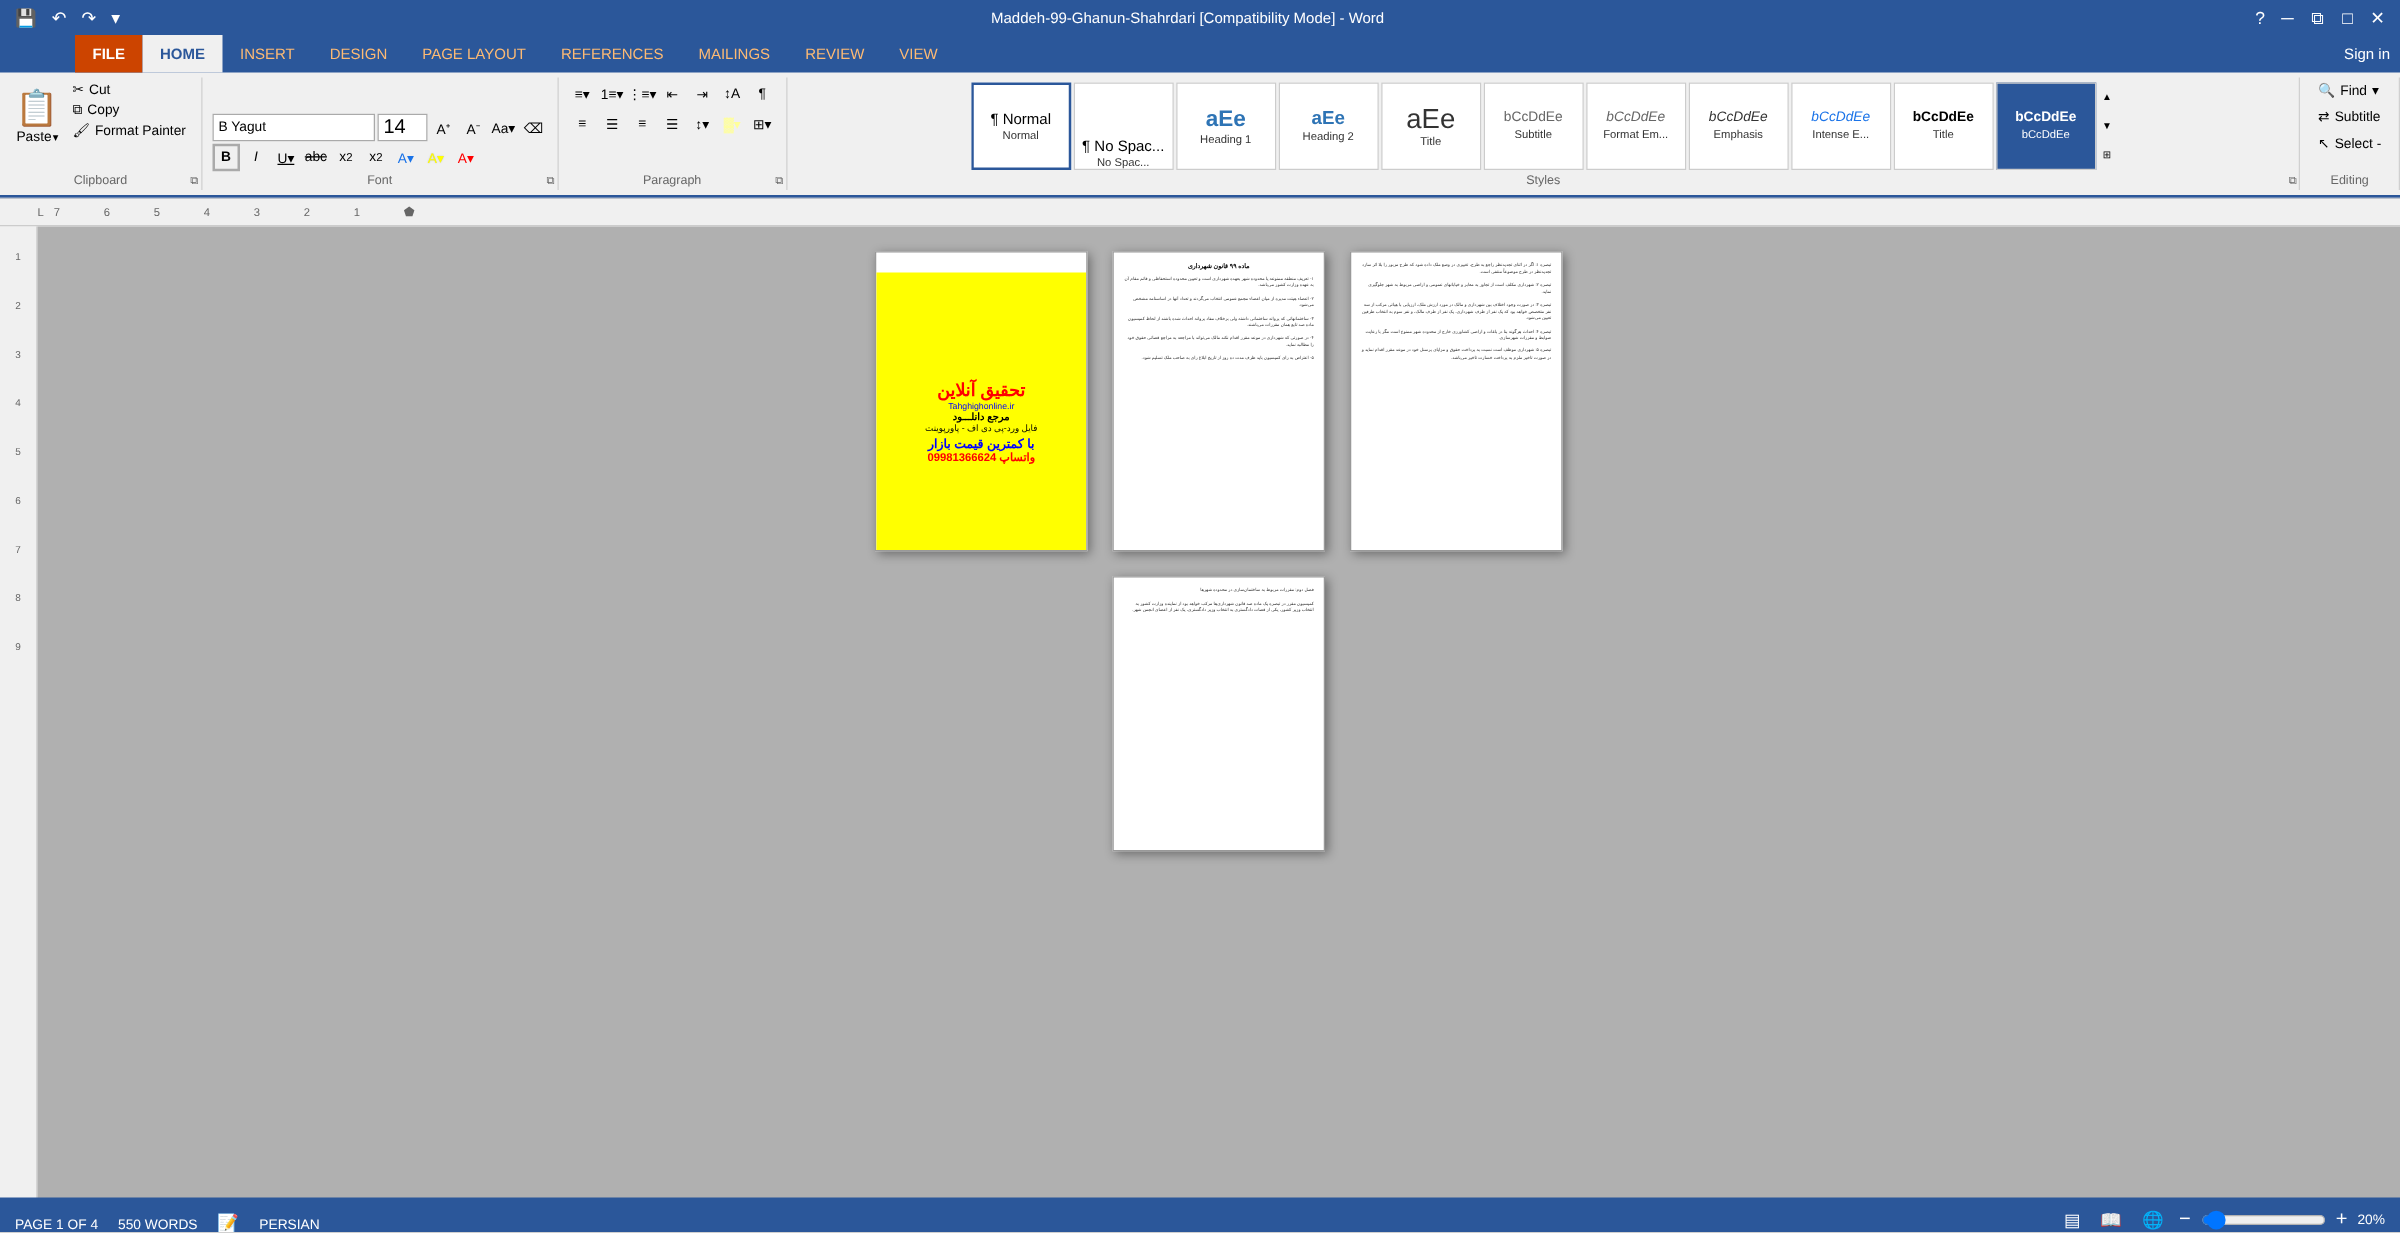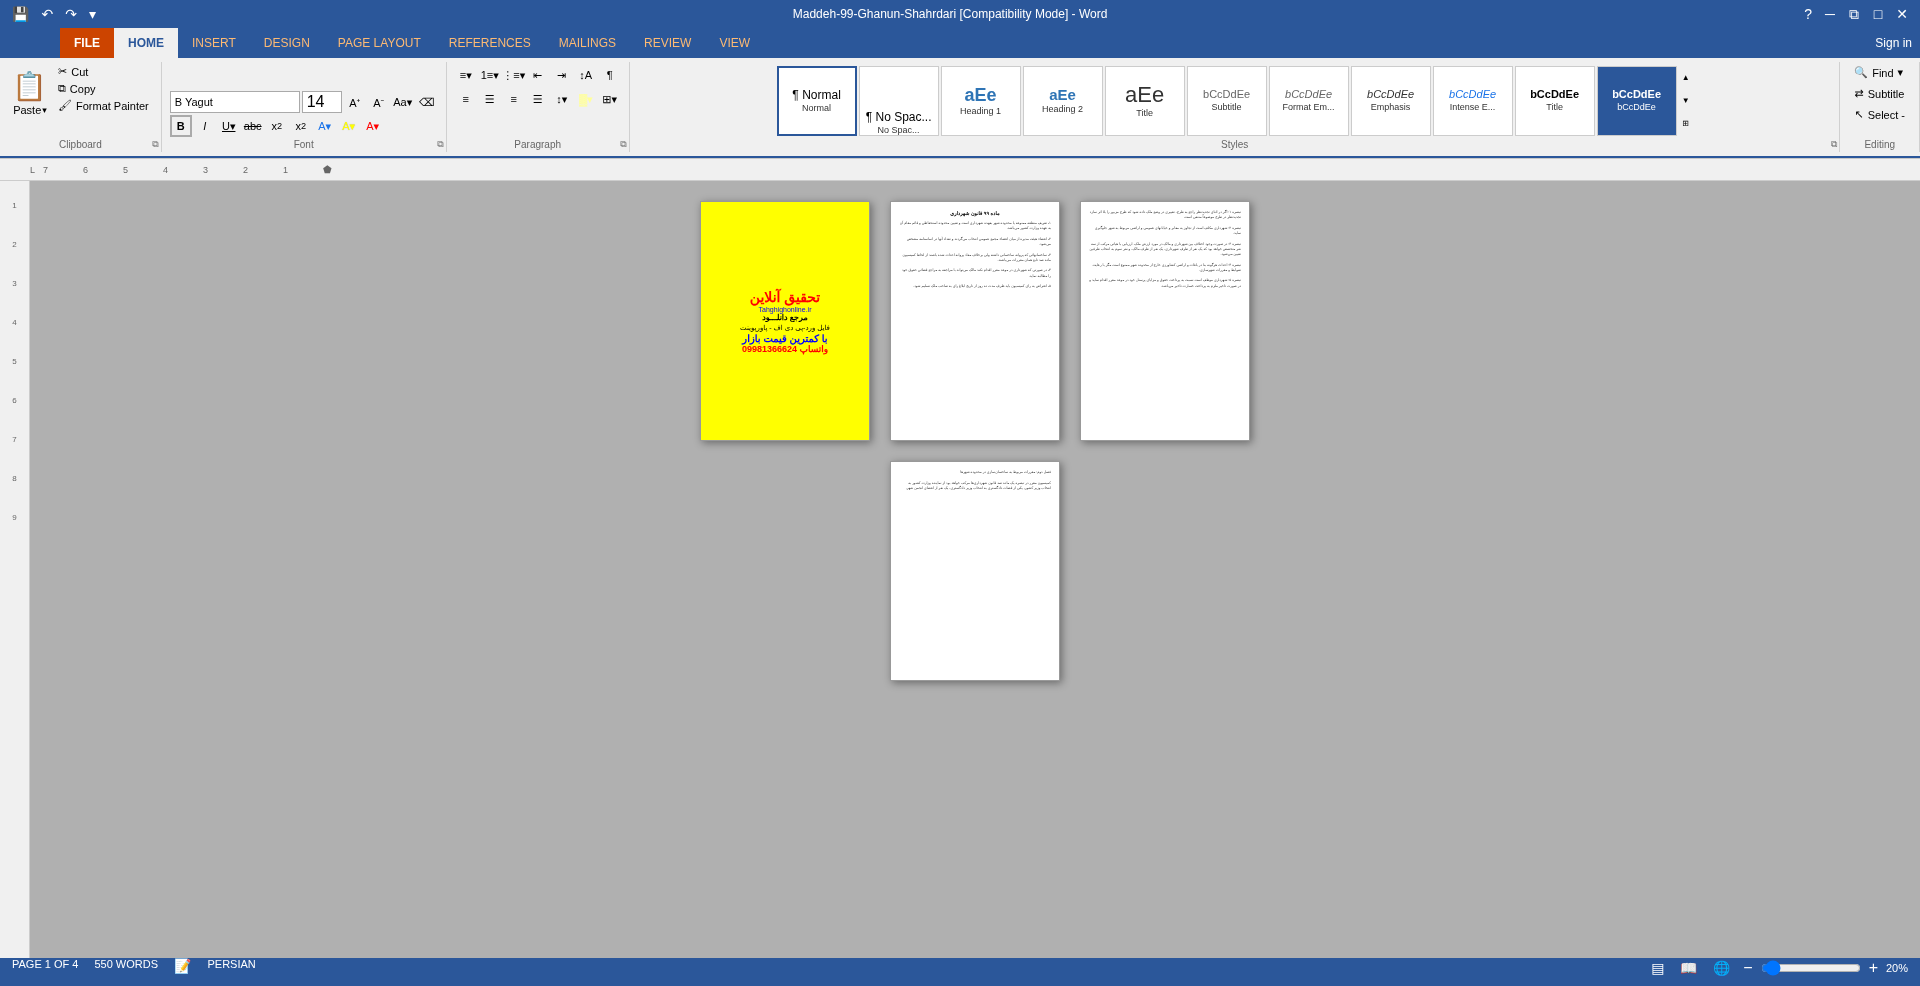--- a/index.html
+++ b/index.html
@@ -282,20 +282,21 @@
     .page-ad {
       background: #ffff00;
       width: 100%;
       height: 100%;
       display: flex;
       flex-direction: column;
       align-items: center;
       justify-content: center;
       padding: 6px;
       direction: rtl;
+      margin-top: 16px;
     }
     .ad-title {
       font-size: 14px;
       font-weight: bold;
       color: #ff0000;
       text-align: center;
       line-height: 1.3;
     }
     .ad-url {
       font-size: 7px;
@@ -339,21 +340,21 @@
       text-align: center;
       margin-bottom: 4px;
     }
 
     
     #status-bar {
       background: #2b579a;
       color: white;
       height: 28px;
       display: flex;
-      align-items: flex-start;
+      align-items: flex-end;
       padding: 0 12px;
       font-size: 11px;
       gap: 16px;
       position: fixed;
       bottom: 0;
       left: 0;
       right: 0;
     }
     .status-right {
       margin-left: auto;

